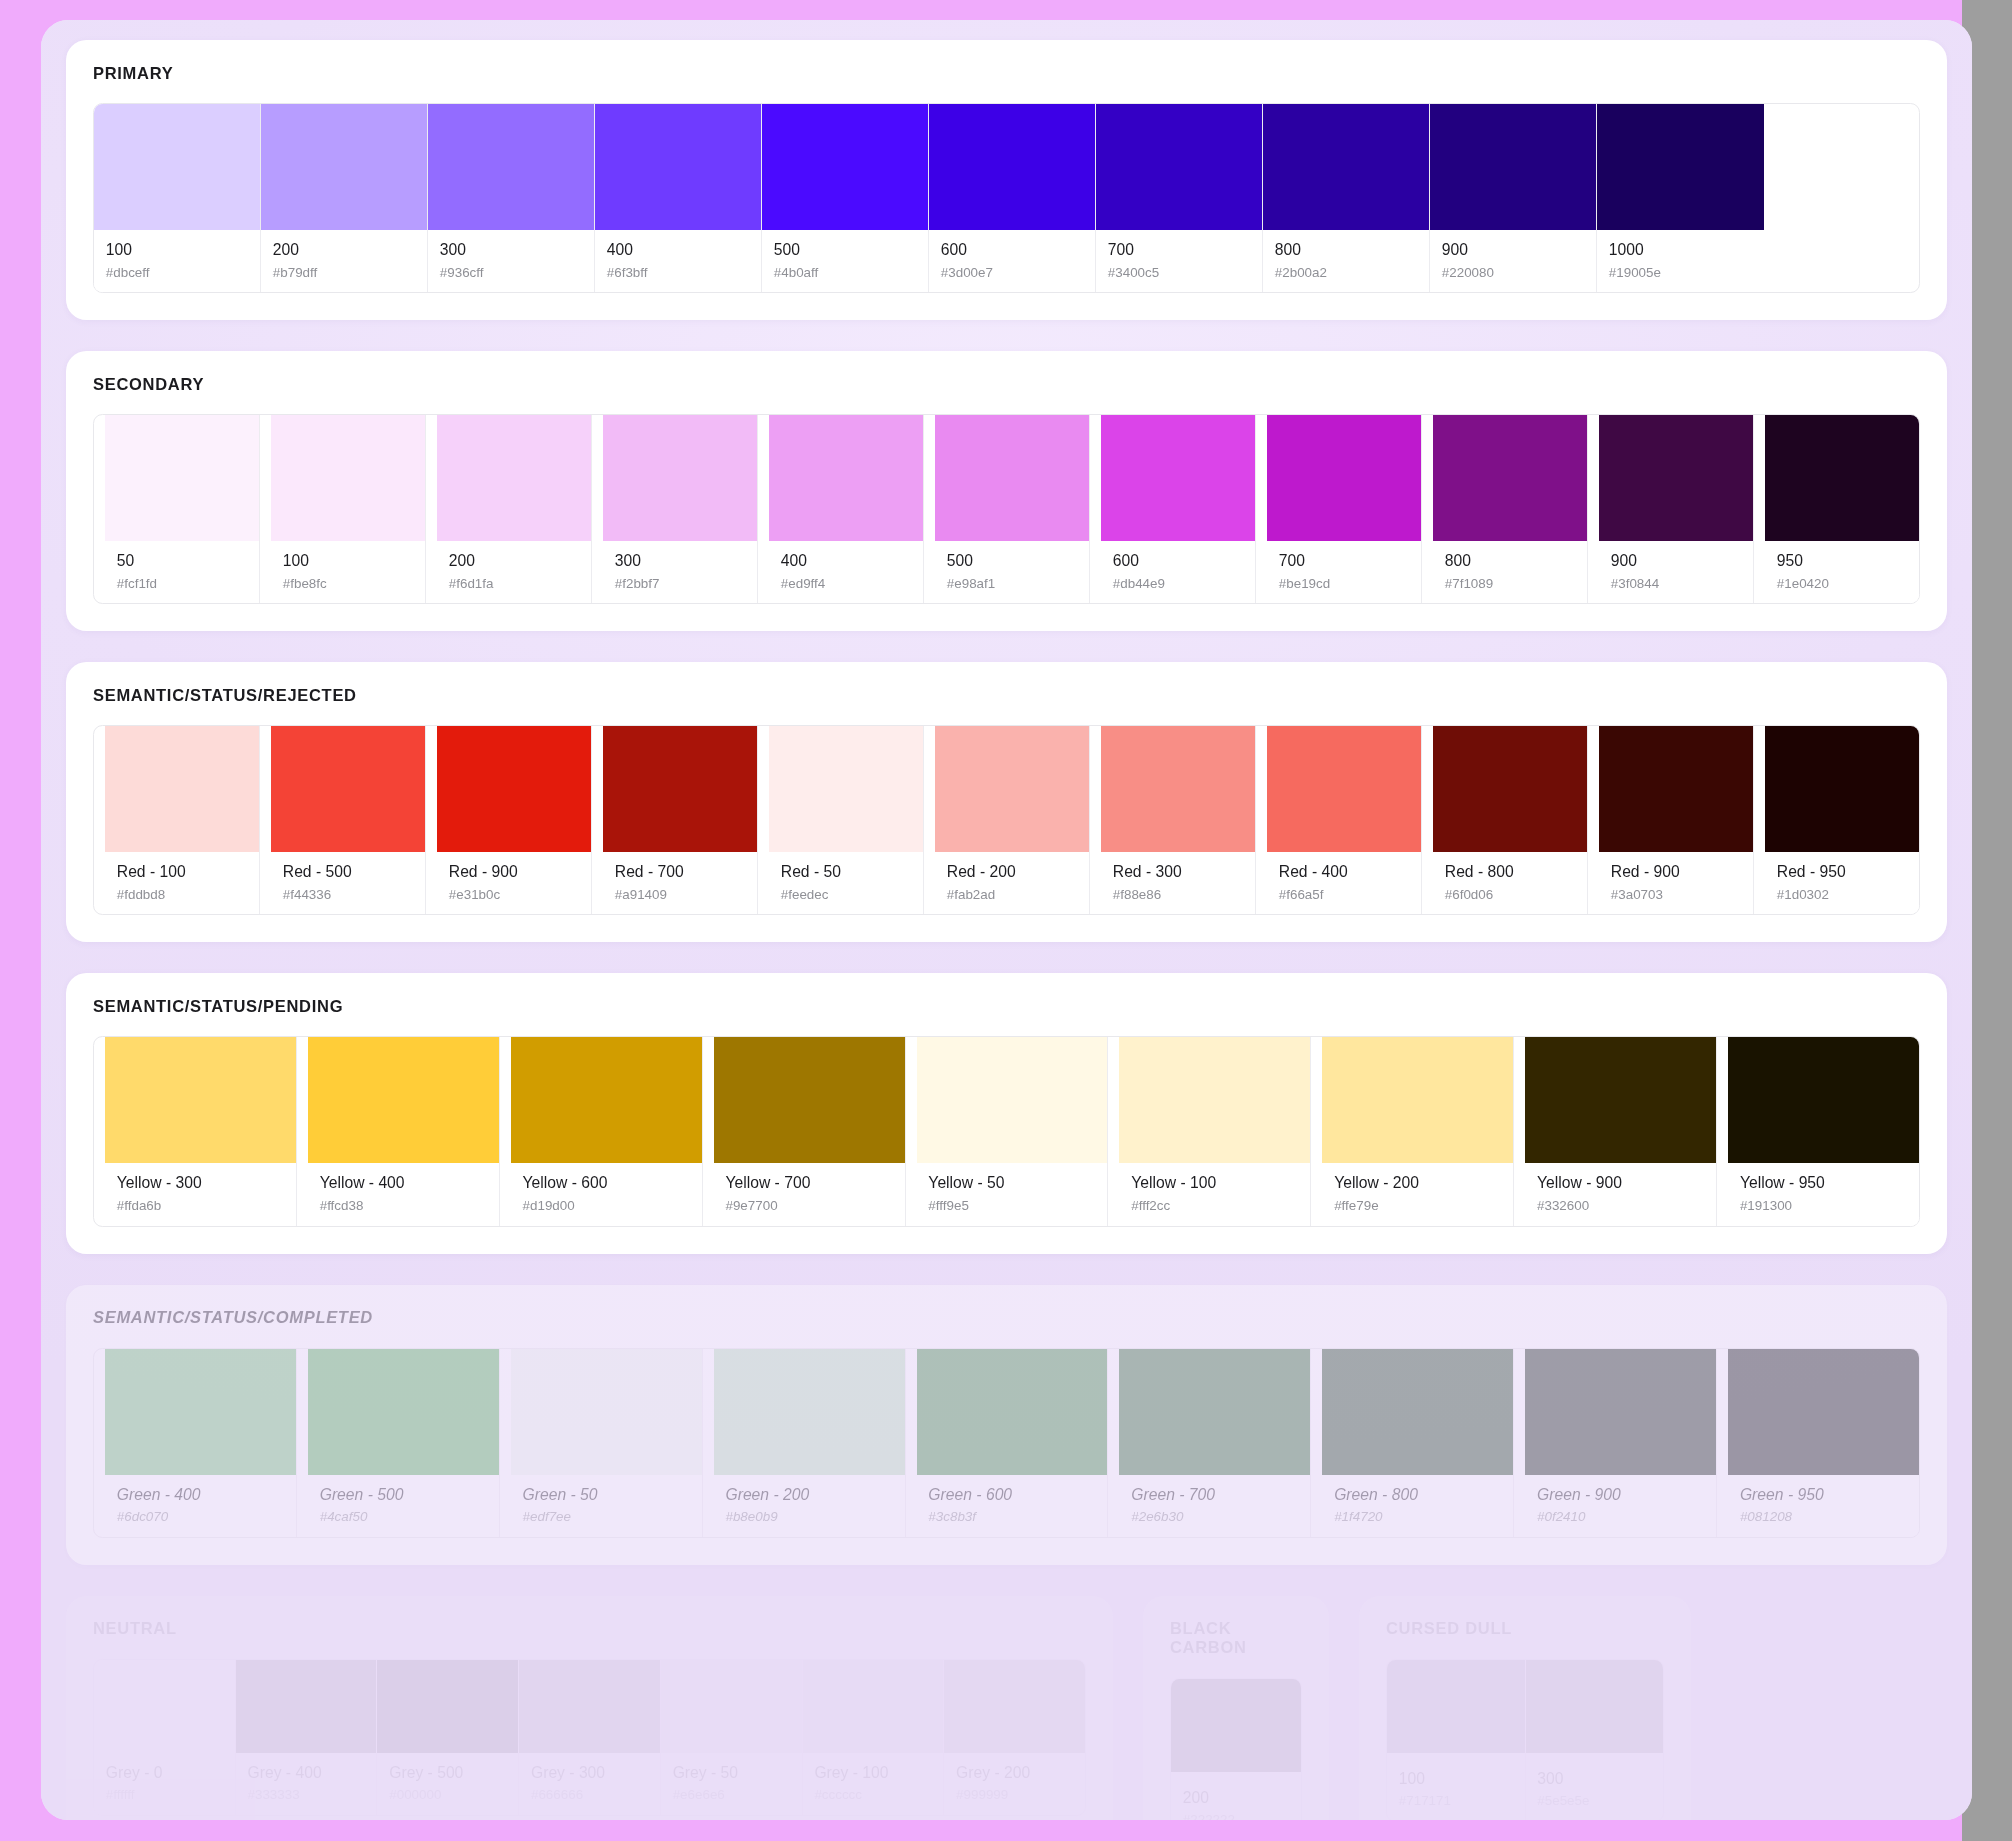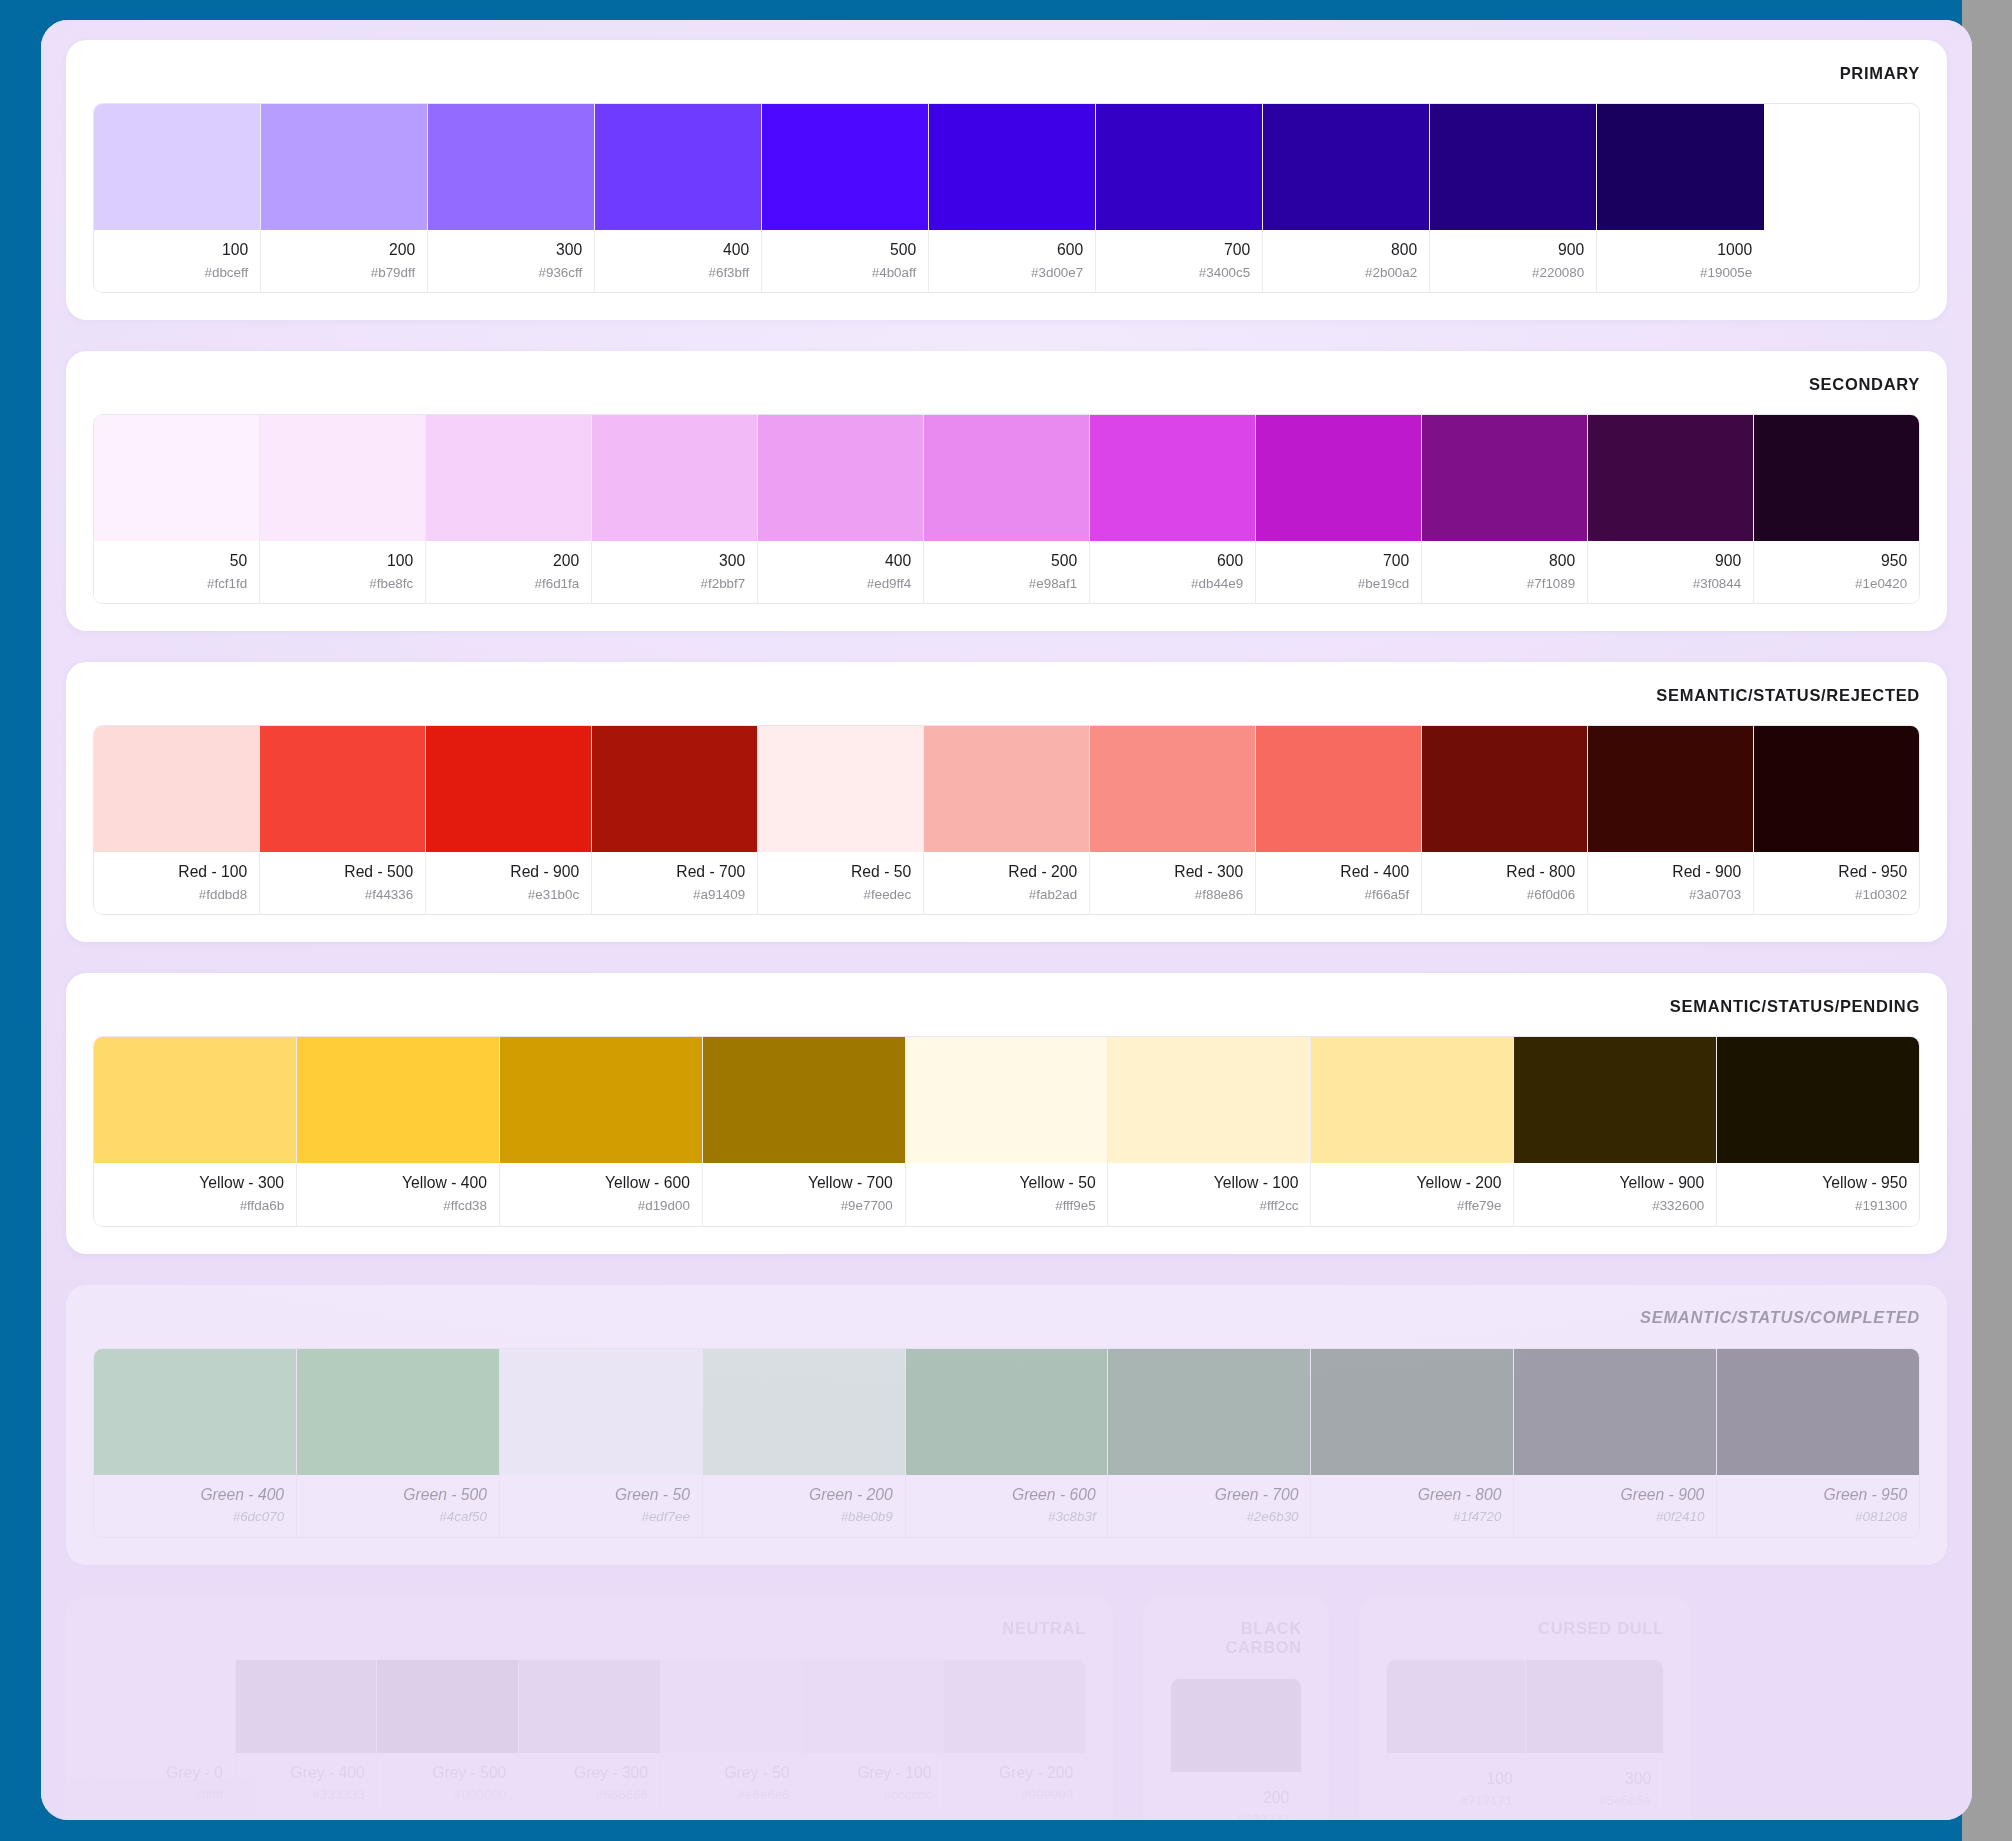--- a/index.html
+++ b/index.html
@@ -10,22 +10,21 @@
     font-family: "Liberation Sans", sans-serif;
     background: #9e9e9e;
     overflow: hidden;
   }
 
   
   #app-root {
     position: relative;
     width: 1962px;
     height: 1841px;
-    background: #0369a1;
-    text-align: right;
+    background: #f0abfc;
   }
 
   #canvas-frame {
     position: absolute;
     left: 41px;
     top: 20.4px;
     width: 1931px;
     height: 1800px;
     background: #f0e6fb;
     border-radius: 27px;
@@ -103,21 +102,21 @@
   }
 
   .swatch-hex {
     margin-top: 5.5px;
     font-size: 13.4px;
     color: #8f9096;
     white-space: nowrap;
   }
 
   
-  .swatch-row.fill .swatch-cell { flex: 1 1 0; width: auto; }
+  .swatch-row.fill .swatch-cell { flex: 1 1 0; width: auto; margin-left: 11px; }
 
   
   .faded-1 { opacity: 0.34; font-style: italic; }
   .faded-3 { opacity: 0.055; }
 
   
   .bottom-grid {
     display: flex;
     gap: 30px;
     align-items: flex-start;

